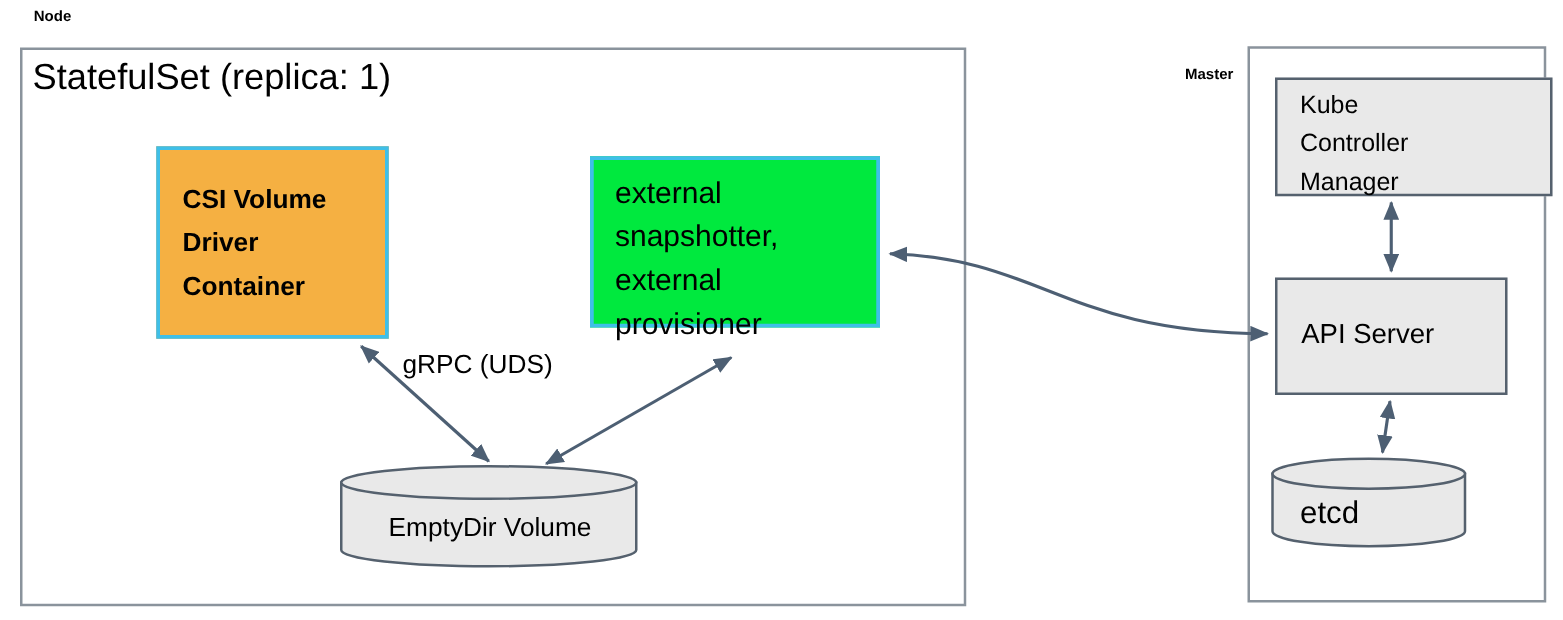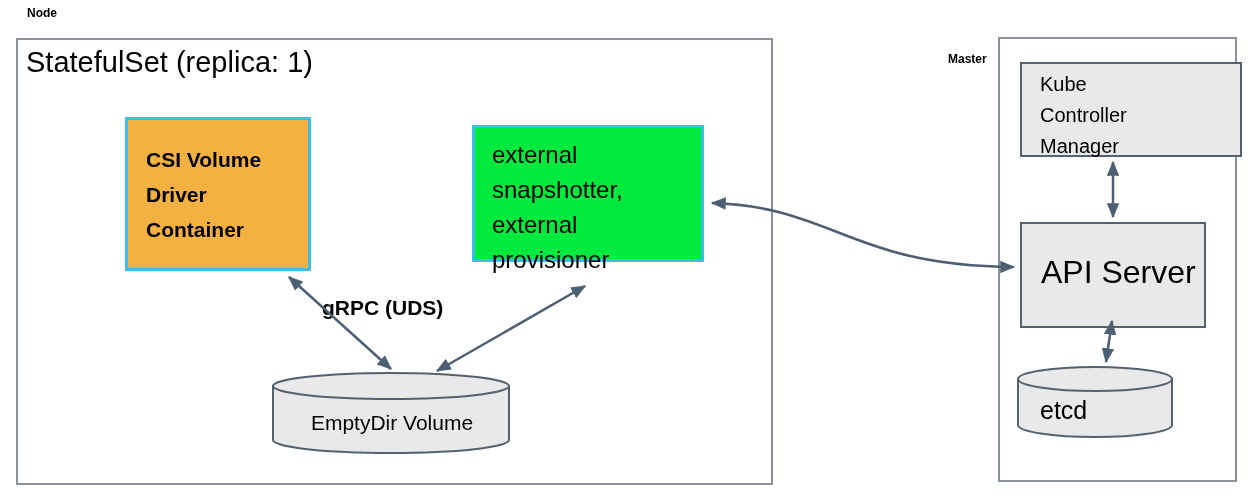--- a/index.html
+++ b/index.html
@@ -66,29 +66,29 @@
     background: var(--sidecar-fill, #00E93E);
     padding: 9px 6px 0 17px;
     font-size: 24px; font-weight: 400; line-height: 35px;
   }
   .kcm-box {
     left: 1020px; top: 62px; width: 222px; height: 95px;
     padding: 5px 6px 0 18px;
     font-size: 20px; font-weight: 400; line-height: 31px;
   }
   .api-box {
-    left: 1020px; top: 222px; width: 186px; height: 106px;
+    left: 1020px; top: 222px; width: 186px; height: 94px;
     padding: 30px 6px 0 19px;
-    font-size: 32px; font-weight: 400;
+    font-size: 22px; font-weight: 400;
   }
   .box-line { display: block; white-space: nowrap; }
   .grpc-label {
     position: absolute;
-    left: 322px; top: 296px;
-    font-size: 21px; font-weight: bold;
+    left: 322px; top: 280px;
+    font-size: 21px; font-weight: normal;
     white-space: nowrap;
   }
   .connector-layer {
     position: absolute;
     left: 0; top: 0;
     width: 1250px; height: 496px;
     pointer-events: none;
   }
   .arrow {
     fill: none;

